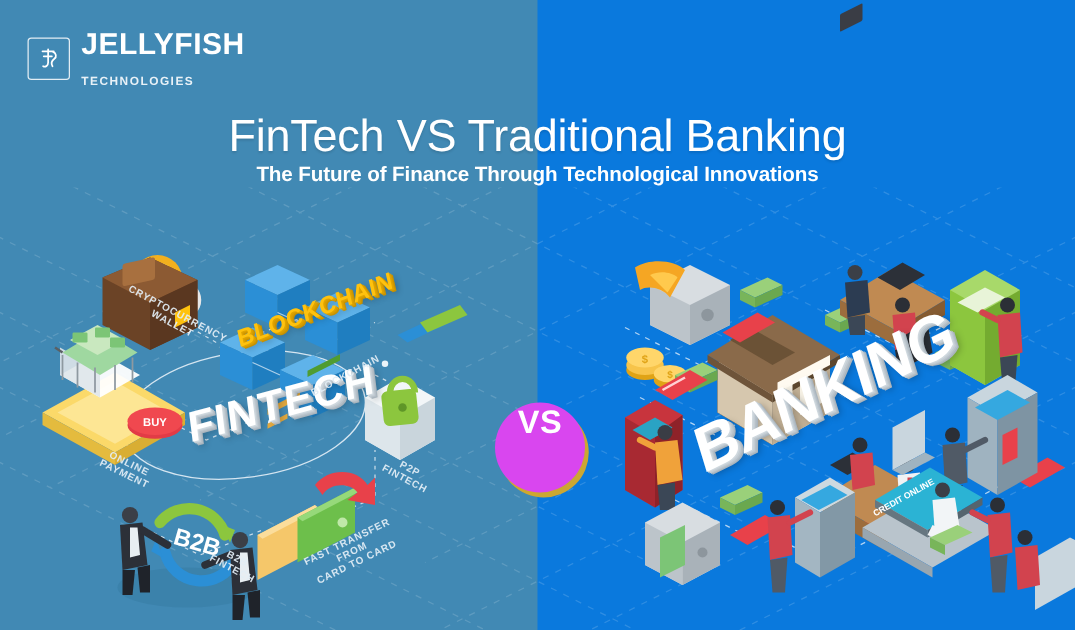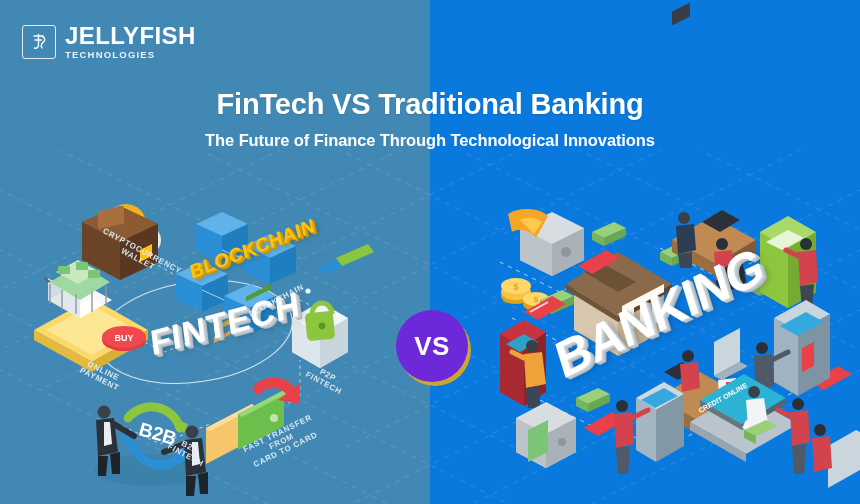--- a/index.html
+++ b/index.html
@@ -27,40 +27,40 @@
     width:34px; height:34px; border:1.6px solid rgba(255,255,255,.85);
     border-radius:3px; position:relative; flex:none;
   }
   .logo-mark svg { position:absolute; left:50%; top:50%; transform:translate(-50%,-50%); }
   .logo-text { line-height:1; }
   .logo-name {
     font-size:24px; font-weight:bold; color:#fff; letter-spacing:.4px; display:block;
   }
   .logo-sub {
     font-size:9.5px; font-weight:bold; color:#e8f1f7; letter-spacing:1.2px;
-    display:block; margin-top:2px;
+    display:block; margin-top:13px;
   }
 
   
   .title {
     position:absolute; left:0; top:88px; width:860px; text-align:center;
-    color:#fff; font-size:29px; font-weight:bold; letter-spacing:-.2px;
+    color:#fff; font-size:36px; font-weight:normal; letter-spacing:-.2px;
     text-shadow:0 1px 2px rgba(0,0,0,.12);
   }
   .subtitle {
     position:absolute; left:0; top:131px; width:860px; text-align:center;
     color:#fff; font-size:16.5px; font-weight:bold; letter-spacing:-.1px;
   }
 
   
   .vs-badge {
-    position:absolute; left:396px; top:310px; width:72px; height:72px;
-    border-radius:50%; background:#6d28d9;
+    position:absolute; left:396px; top:322px; width:72px; height:72px;
+    border-radius:50%; background:#d946ef;
     box-shadow:3px 4px 0 rgba(214,170,40,.95);
-    display:flex; align-items:center; justify-content:center; z-index:40;
+    display:flex; justify-content:center; z-index:40;
   }
   .vs-badge span {
     color:#fff; font-size:26px; font-weight:bold; letter-spacing:.5px;
   }
 
   
   .scene { position:absolute; left:0; top:0; width:860px; height:504px; }
   .iso-label {
     position:absolute; color:#e3eef6; font-size:8px; font-weight:bold;
     letter-spacing:.7px; line-height:1.15; white-space:pre; text-align:center;

